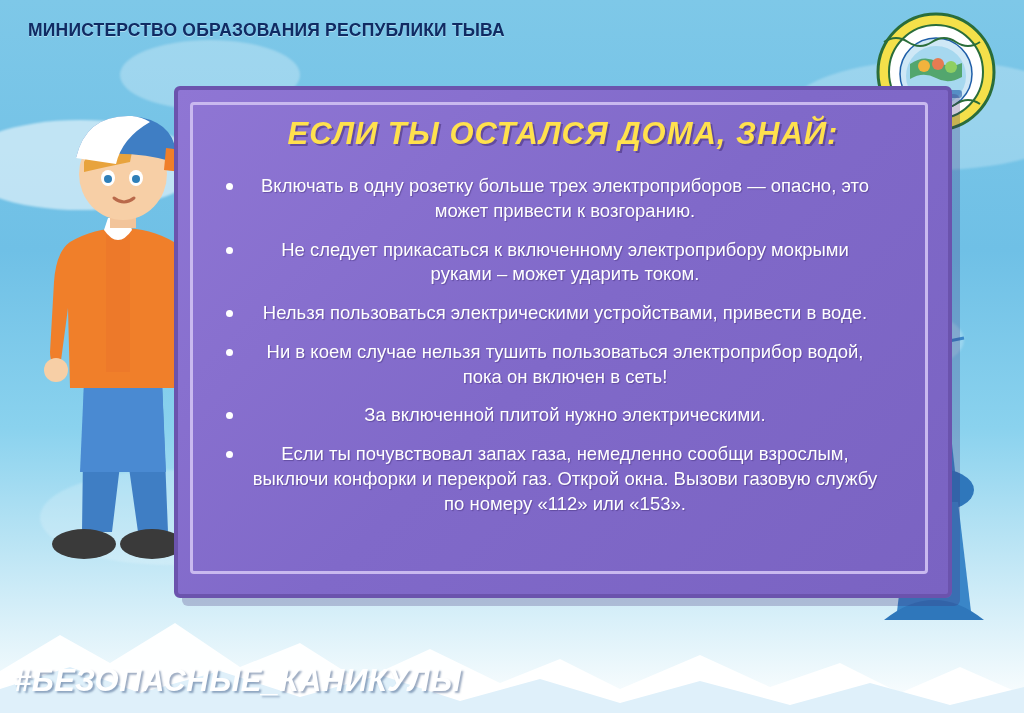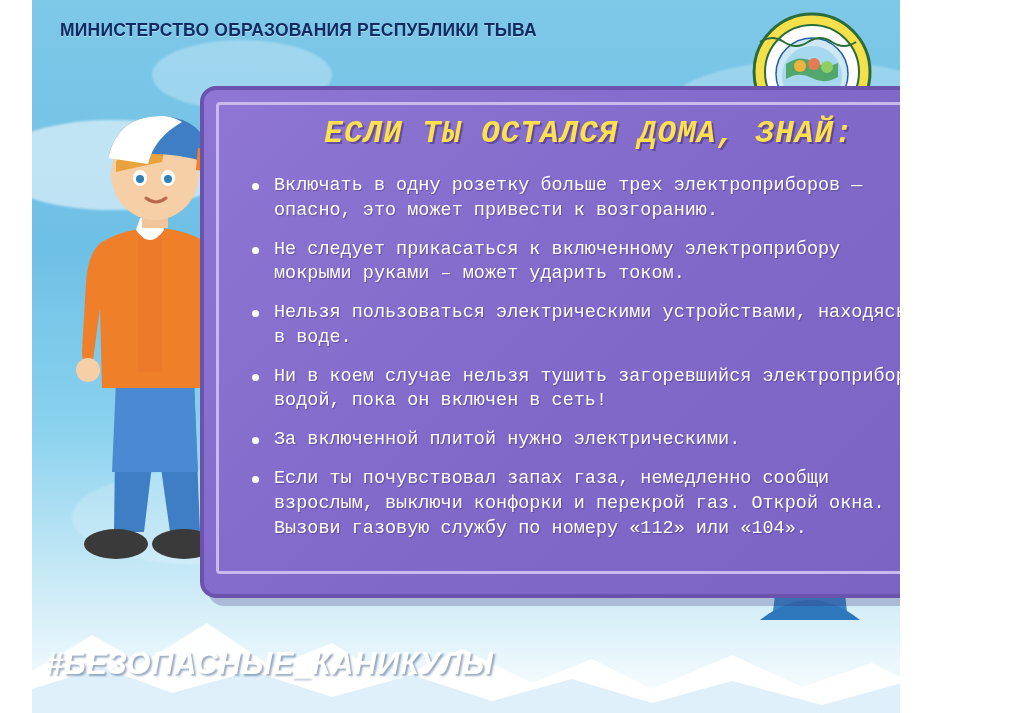--- a/index.html
+++ b/index.html
@@ -7,25 +7,24 @@
     padding: 0;
   }
   body {
     width: 1024px;
     height: 713px;
     overflow: hidden;
     font-family: "Liberation Sans", sans-serif;
   }
   .poster {
     position: relative;
-    width: 868px;
+    width: 1024px;
     height: 713px;
     background: linear-gradient(to bottom, #7ec8e8 0%, #6fc0e6 35%, #8ad2ee 60%, #bfe6f5 78%, #ffffff 100%);
     overflow: hidden;
-    margin-left: 32px;
   }
 
   
   .cloud {
     position: absolute;
     background: rgba(255,255,255,0.55);
     border-radius: 50%;
     filter: blur(1px);
   }
   .cloud.c1 { width: 240px; height: 90px; left: -40px; top: 120px; }
@@ -62,30 +61,29 @@
     position: absolute;
     right: 28px;
     top: 12px;
     width: 120px;
     height: 120px;
   }
 
   
   .card {
     position: absolute;
-    left: 168px;
+    left: 174px;
     top: 86px;
     width: 770px;
     height: 504px;
     background: #8a6fd0;
     background: linear-gradient(135deg, #8f76d4 0%, #8069c9 50%, #7a63c2 100%);
     border: 4px solid #6b53ad;
-    border-radius: 16px;
+    border-radius: 6px;
     box-shadow: 8px 8px 0 rgba(60,40,110,0.25);
-    font-family: Liberation Mono, monospace;
   }
   .card-inner {
     position: absolute;
     left: 12px; top: 12px;
     width: 738px; height: 472px;
     border: 3px solid #c9b9ef;
     border-radius: 4px;
     box-sizing: border-box;
   }
   .card-title {
@@ -101,20 +99,21 @@
     text-shadow: 2px 2px 0 rgba(70,45,120,0.55);
   }
   .rules {
     position: absolute;
     left: 44px;
     top: 84px;
     width: 660px;
     list-style: none;
     margin: 0;
     padding: 0;
+    text-align: center;
   }
   .rules li {
     position: relative;
     color: #ffffff;
     font-size: 18.5px;
     line-height: 1.34;
     margin-bottom: 14px;
     padding-left: 26px;
     text-shadow: 1px 1px 1px rgba(60,40,110,0.45);
   }
@@ -134,21 +133,21 @@
   
   .socket { position: absolute; left: 630px; top: 200px; width: 330px; height: 400px; }
 
   
   .tower { position: absolute; right: 20px; top: 330px; width: 140px; height: 290px; }
 
   
   .hashtags {
     position: absolute;
     left: 14px;
-    bottom: 28px;
+    bottom: 11px;
     color: #ffffff;
     font-size: 31px;
     font-weight: bold;
     font-style: italic;
     line-height: 1.35;
     text-shadow: 2px 2px 2px rgba(40,70,120,0.45);
     letter-spacing: 0.5px;
   }
 </style>
 </head>
@@ -253,24 +252,24 @@
     <path d="M20,290 q50,-40 100,0 z" fill="#2f77bb"></path>
     <path d="M40,20 l60,-12" stroke="#3a86c8" stroke-width="3" fill="none"></path>
   </svg>
 
   <div class="card">
     <div class="card-inner"></div>
     <div class="card-title">ЕСЛИ ТЫ ОСТАЛСЯ ДОМА, ЗНАЙ:</div>
     <ul class="rules">
       <li>Включать в одну розетку больше трех электроприборов — опасно, это может привести к возгоранию.</li>
       <li>Не следует прикасаться к включенному электроприбору мокрыми руками – может ударить током.</li>
-      <li>Нельзя пользоваться электрическими устройствами, находясь в воде.</li>
-      <li>Ни в коем случае нельзя тушить загоревшийся электроприбор водой, пока он включен в сеть!</li>
+      <li>Нельзя пользоваться электрическими устройствами, привести в воде.</li>
+      <li>Ни в коем случае нельзя тушить пользоваться электроприбор водой, пока он включен в сеть!</li>
       <li>За включенной плитой нужно электрическими.</li>
-      <li>Если ты почувствовал запах газа, немедленно сообщи взрослым, выключи конфорки и перекрой газ. Открой окна. Вызови газовую службу по номеру «112» или «104».</li>
+      <li>Если ты почувствовал запах газа, немедленно сообщи взрослым, выключи конфорки и перекрой газ. Открой окна. Вызови газовую службу по номеру «112» или «153».</li>
     </ul>
   </div>
 
   <div class="hashtags">
     <div>#БЕЗОПАСНЫЕ_КАНИКУЛЫ</div>
   </div>
 
 </div>
 
 </body></html>

